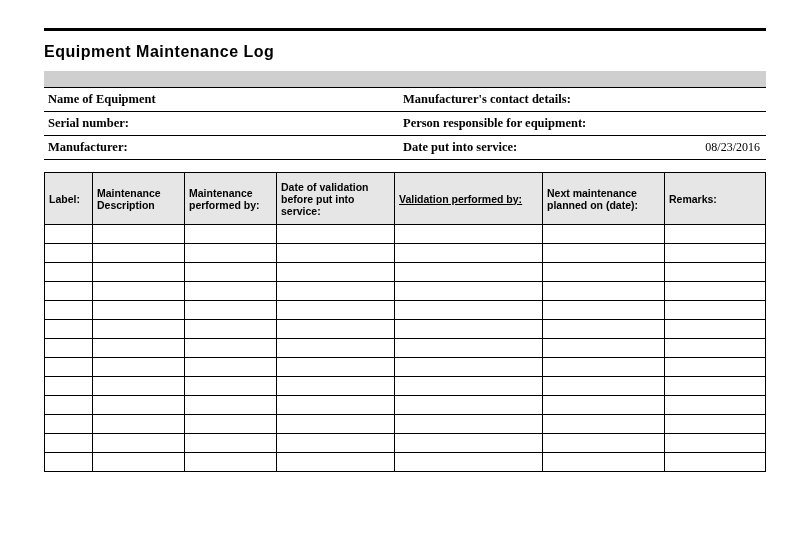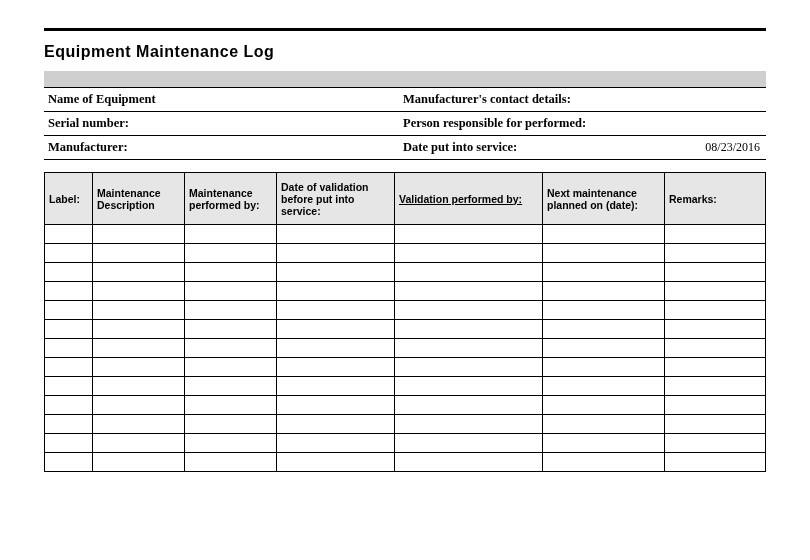--- a/index.html
+++ b/index.html
@@ -76,21 +76,21 @@
   <tbody>
       <tr>
     <td class="label-col">Name of Equipment</td>
     <td class="spacer-col"></td>
     <td class="label2-col">Manufacturer's contact details:</td>
     <td class="val-col"></td>
   </tr>
   <tr>
     <td class="label-col">Serial number:</td>
     <td class="spacer-col"></td>
-    <td class="label2-col">Person responsible for performed:</td>
+    <td class="label2-col">Person responsible for equipment:</td>
     <td class="val-col"></td>
   </tr>
   <tr>
     <td class="label-col">Manufacturer:</td>
     <td class="spacer-col"></td>
     <td class="label2-col">Date put into service:</td>
     <td class="val-col">08/23/2016</td>
   </tr>
 </tbody>
   </table>

